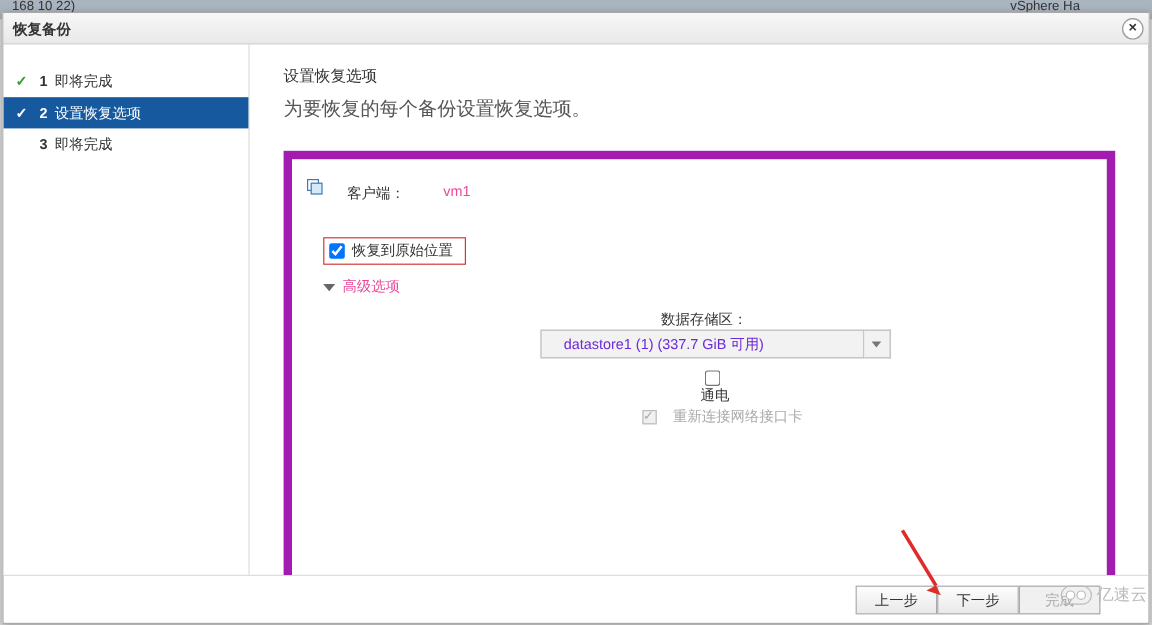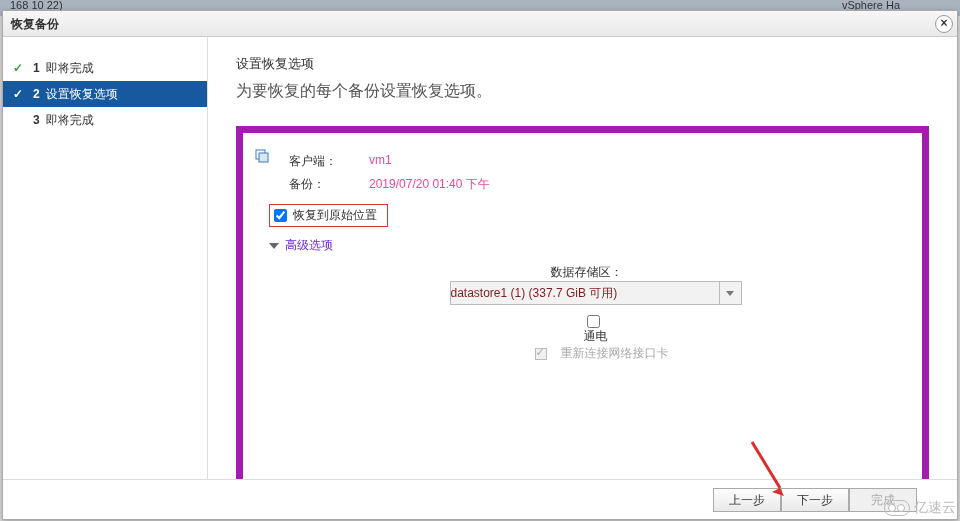--- a/index.html
+++ b/index.html
@@ -122,33 +122,33 @@
     position: absolute;
     left: 12px; top: 16px;
     width: 14px; height: 14px;
   }
   .panel-icon svg { width:14px; height:14px; }
   .red-box {
     border: 1px solid #d13a3a;
     display: inline-flex;
     align-items: center;
     padding: 2px 10px 2px 4px;
-    margin-top: 5px;
+    margin-top: 22px;
     margin-left: 6px;
   }
   .red-box input[type=checkbox] { margin-right: 6px; }
   .adv-section {
     margin-top: 10px;
     margin-left: 6px;
   }
   .adv-header {
     display: flex;
     align-items: center;
     cursor: pointer;
-    color: #6d28d9;
+    color: #ec4899;
     font-size: 12px;
     margin-bottom: 10px;
   }
   .adv-header .tri {
     display: inline-block;
     width: 0; height: 0;
     border-left: 5px solid transparent;
     border-right: 5px solid transparent;
     border-top: 6px solid #666;
     margin-right: 6px;
@@ -163,22 +163,22 @@
   }
   .adv-row .lbl { width: 90px; }
   .select-wrap {
     display: flex;
   }
   .select-box {
     width: 270px;
     height: 24px;
     border: 1px solid #bbb;
     background: #f2f2f2;
-    color: #7f1d1d;
-    padding: 0 0;
+    color: #6d28d9;
+    padding: 0 19px;
     line-height: 22px;
     font-size: 12px;
   }
   .select-arrow {
     width: 22px; height: 24px;
     border: 1px solid #bbb;
     border-left: none;
     background: #f2f2f2;
     display: flex;
     align-items: center;
@@ -242,21 +242,21 @@
   .red-arrow {
     position: absolute;
     left: 750px;
     top: 440px;
     width: 40px;
     height: 60px;
     pointer-events: none;
   }
   .watermark {
     position: absolute;
-    right: 4px; bottom: 4px;
+    right: 4px; bottom: 16px;
     color: #bbb;
     font-size: 14px;
     display: flex;
     align-items: center;
     gap: 4px;
     pointer-events: none;
   }
   .watermark .cloud {
     width: 26px; height: 16px;
     border: 1.5px solid #bbb;
@@ -321,24 +321,20 @@
         <span class="panel-icon">
           <svg viewBox="0 0 14 14">
               <rect x="1" y="1" width="9" height="9" fill="none" stroke="#3a7ab8" stroke-width="1"></rect>
               <rect x="4" y="4" width="9" height="9" fill="#d8e8f5" stroke="#3a7ab8" stroke-width="1"></rect>
             </svg>
         </span>
         <div class="kv-block">
           <div class="kv-row">
             <span class="k">客户端：</span>
             <span class="v">vm1</span>
-          </div>
-          <div class="kv-row">
-            <span class="k">备份：</span>
-            <span class="v">2019/07/20 01:40 下午</span>
           </div>
         </div>
 
         <div class="red-box">
           <input type="checkbox" checked="" style="">
           <span>恢复到原始位置</span>
         </div>
 
         <div class="adv-section">
           <div class="adv-header">

